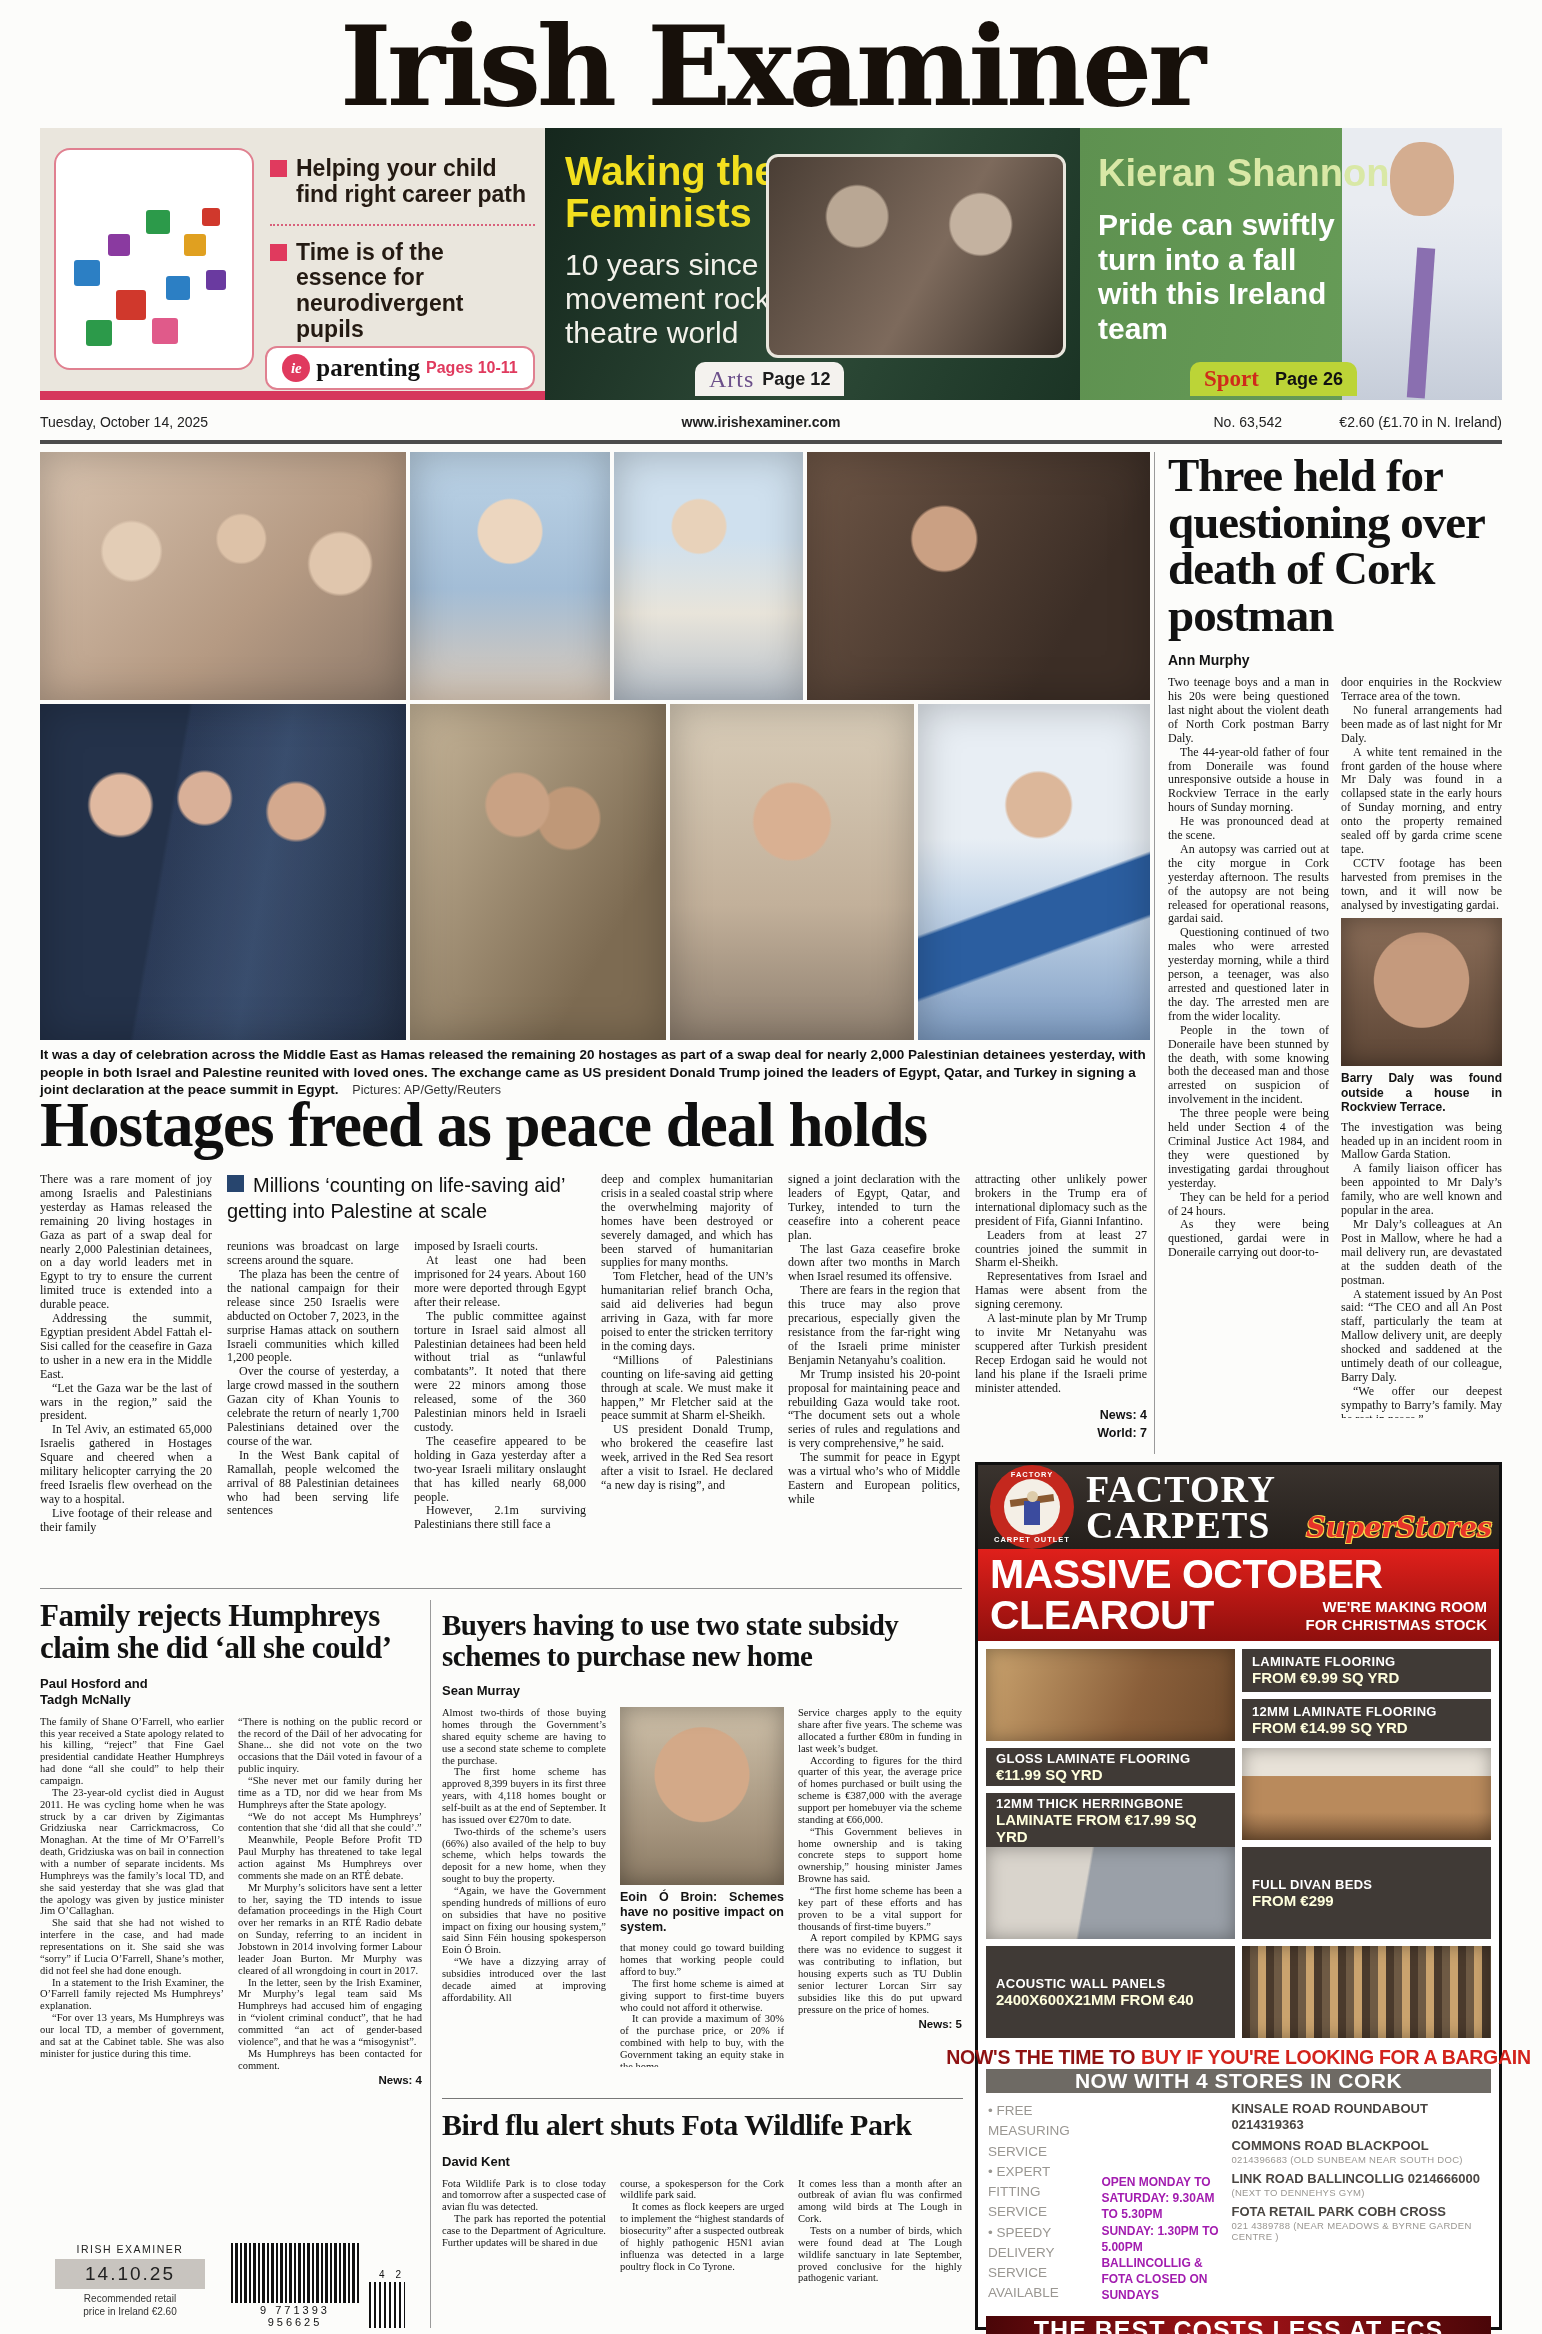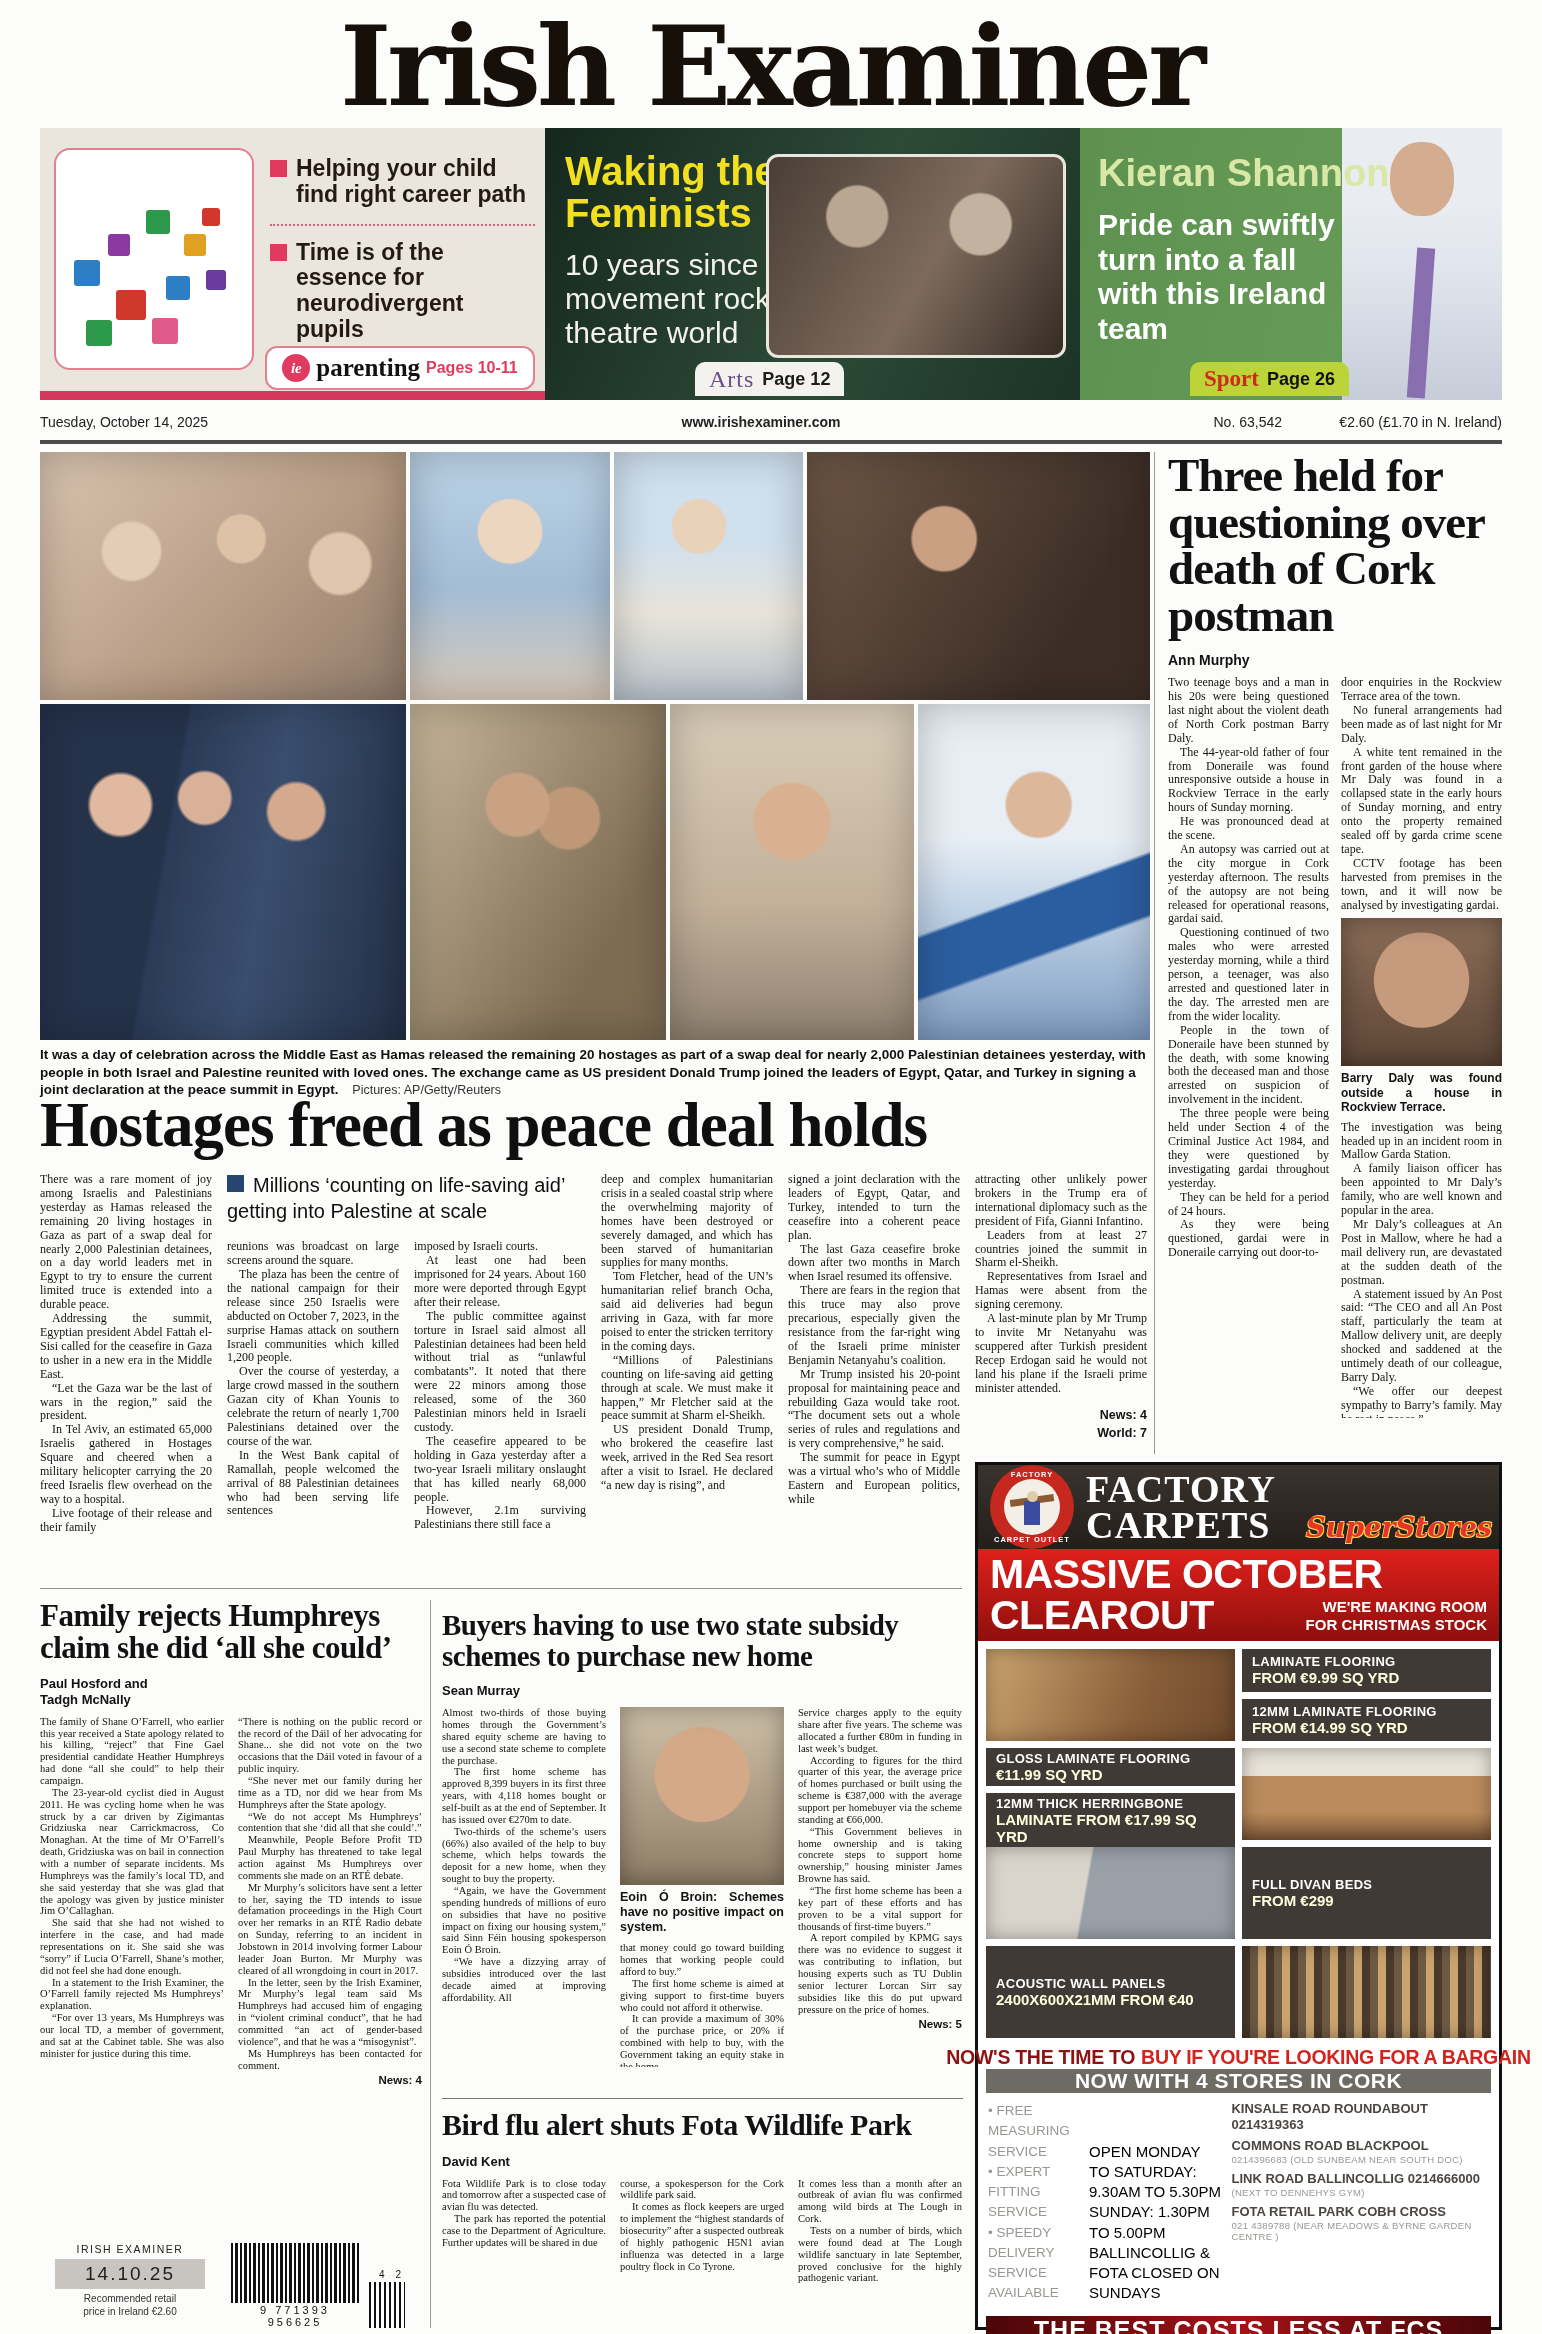--- a/index.html
+++ b/index.html
@@ -35,21 +35,21 @@
   .arts-word { font-family:"Liberation Serif", serif; color:#6b4f8a; font-size:24px; letter-spacing:1px; }
   .arts-page { font-weight:700; font-size:18px; color:#1c1c1c; }
 
   .p-sport { left:1040px; width:422px; background:linear-gradient(100deg,#5e9150,#6aa05a); }
   .sport-name { position:absolute; left:18px; top:24px; font-weight:700; font-size:38px; color:#d9e8a6; }
   .sport-sub { position:absolute; left:18px; top:80px; width:250px; font-weight:700; font-size:30px; line-height:1.15; color:#fff; }
   .sport-photo { position:absolute; right:0; top:0; width:160px; height:272px;
     background:linear-gradient(#e9ecf1 0 28%, #dfe4ec 55%, #c6cdd9), linear-gradient(#d9c4ae, #d9c4ae); }
   .sport-tie { position:absolute; right:72px; top:120px; width:18px; height:150px; background:#8a6fb0; transform:rotate(4deg); }
   .sport-head { position:absolute; right:48px; top:14px; width:64px; height:74px; border-radius:46%; background:#d4ad90; }
-  .sport-pill { position:absolute; left:110px; bottom:4px; height:34px; background:#bcd437; border-radius:10px 10px 0 0; display:flex; align-items:center; padding:0 14px; gap:8px; }
+  .sport-pill { position:absolute; left:110px; bottom:4px; height:34px; background:#bcd437; border-radius:10px 10px 0 0; display:flex; align-items:center; padding:0 14px; gap:16px; }
   .sport-word { font-family:"Liberation Serif", serif; font-weight:700; color:#cf2b1a; font-size:23px; }
   .sport-page { font-weight:700; font-size:18px; color:#111; }
 
   
   .dateline { position:absolute; left:40px; top:404px; width:1462px; height:40px; display:flex; align-items:center;
     font-family:"Liberation Sans", sans-serif; font-size:14px; color:#222; border-bottom:4px solid #4c4c4c; }
   .dl-date { width:420px; }
   .dl-site { flex:1; text-align:center; font-weight:700; }
   .dl-issue { width:220px; text-align:right; }
   .dl-price { width:220px; text-align:right; }
@@ -151,21 +151,21 @@
   .banner { flex:1; background:#403a36; color:#fff; display:flex; flex-direction:column; justify-content:center; padding:3px 10px; }
   .b1 { font-weight:700; font-size:13px; letter-spacing:.3px; }
   .b2 { font-weight:700; font-size:15px; color:#ffd; }
   .bargain { height:34px; display:flex; align-items:center; justify-content:center; font-weight:700; font-size:19.5px; letter-spacing:-.3px; white-space:nowrap; }
   .barg1 { color:#8f1212; } .barg2 { color:#d3231c; margin-left:6px; }
   .stores-bar { height:34px; margin:0 8px; background:#6e6a64; color:#fff; font-weight:700; font-size:21px; display:flex; align-items:center; justify-content:center; letter-spacing:.5px; }
   .ad-info { flex:1; display:flex; padding:8px 10px; gap:8px; }
   .ad-left { width:47%; display:flex; flex-direction:row; }
   .svc { color:#9a9792; font-size:13.5px; line-height:1.5; }
   .svc li { list-style:none; } .svc li::before { content:"• "; color:#9a9792; }
-  .hours { margin-top:auto; color:#000000; font-weight:400; font-size:15px; line-height:1.35; }
+  .hours { margin-top:auto; color:#a21caf; font-weight:700; font-size:12px; line-height:1.35; }
   .ad-right { flex:1; text-align:left; color:#4a4642; }
   .loc { font-weight:700; font-size:13px; line-height:1.2; margin-bottom:6px; }
   .loc small { display:block; font-weight:400; font-size:9.5px; color:#9a9792; letter-spacing:.3px; }
   .tagline { height:40px; margin:4px 8px 8px; background:linear-gradient(90deg,#4a0608,#a31317 50%,#4a0608); color:#fff; font-weight:700; font-size:25px; letter-spacing:1px; display:flex; align-items:center; justify-content:center; }
 
   
   .imprint { position:absolute; left:55px; top:2243px; display:flex; gap:26px; font-family:"Liberation Sans", sans-serif; }
   .imp-left { width:150px; text-align:center; }
   .imp-paper { font-size:10.5px; letter-spacing:1.5px; color:#222; }
   .imp-date { margin:4px 0; background:#c8c4bf; font-size:19px; letter-spacing:2px; padding:4px 0; color:#222; }

